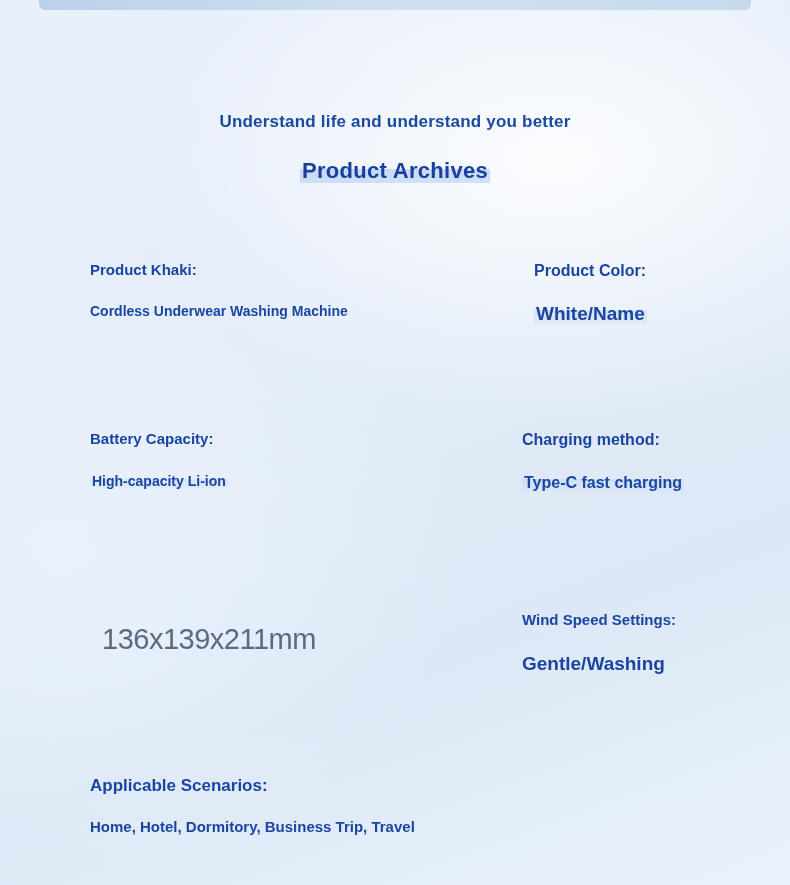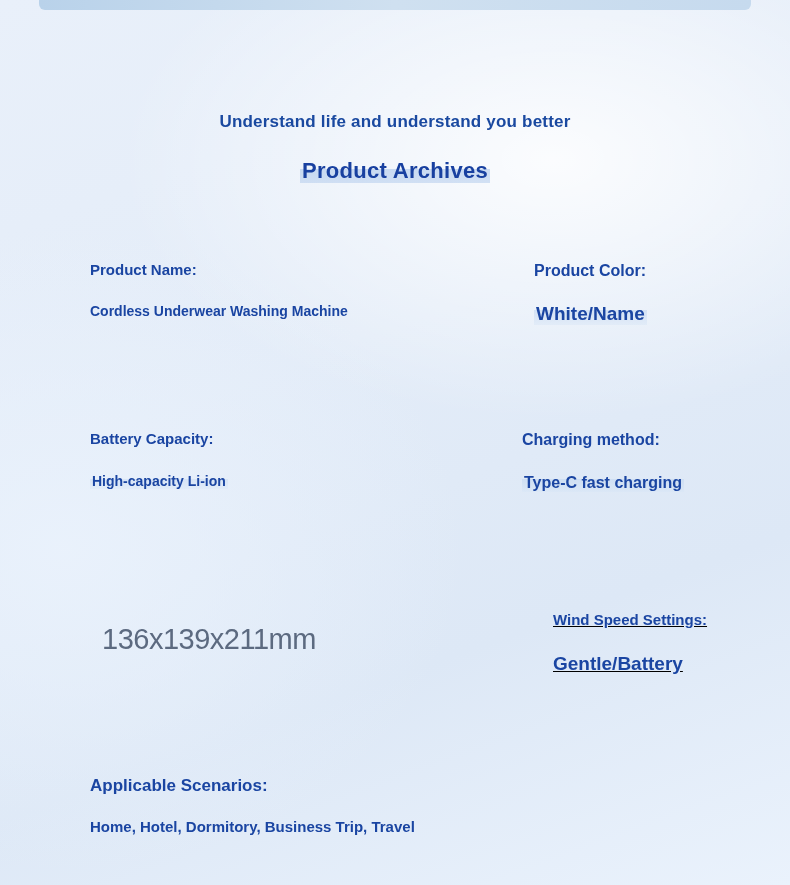--- a/index.html
+++ b/index.html
@@ -99,21 +99,21 @@
     display: inline-block; padding: 0 2px;
   }
 
   #f-dim       { left: 90px; top: 605px; }
   #f-dim .label { font-size: 20px; }
   #f-dim .value {
     font-size: 29px; font-weight: normal; margin-top: 18px;
     color: #5c6a80; letter-spacing: -0.5px; margin-left: 12px;
   }
 
-  #f-wind      { left: 553px; top: 611px; text-decoration: underline; }
+  #f-wind      { left: 522px; top: 611px; }
   #f-wind .label { font-size: 15px; }
   #f-wind .value { font-size: 19px; font-weight: bold; margin-top: 25px; }
 
   #f-scen      { left: 90px; top: 776px; }
   #f-scen .label { font-size: 17px; }
   #f-scen .value { font-size: 15px; font-weight: bold; margin-top: 22px; }
 </style>
 </head>
 <body>
 
@@ -121,21 +121,21 @@
 
   <div class="top-bar"></div>
 
   <div class="headline">Understand life and understand you better</div>
 
   <div class="subtitle">
     <span class="hl">Product Archives</span>
   </div>
 
   <div class="field" id="f-name">
-    <div class="label">Product Name:</div>
+    <div class="label">Product Khaki:</div>
     <div class="value">Cordless Underwear Washing Machine</div>
   </div>
 
   <div class="field" id="f-color">
     <div class="label">Product Color:</div>
     <div class="value">White/Name</div>
   </div>
 
   <div class="field" id="f-battery">
     <div class="label">Battery Capacity:</div>
@@ -146,21 +146,21 @@
     <div class="label">Charging method:</div>
     <div class="value">Type-C fast charging</div>
   </div>
 
   <div class="field" id="f-dim">
     <div class="value">136x139x211mm</div>
   </div>
 
   <div class="field" id="f-wind">
     <div class="label">Wind Speed Settings:</div>
-    <div class="value">Gentle/Battery</div>
+    <div class="value">Gentle/Washing</div>
   </div>
 
   <div class="field" id="f-scen">
     <div class="label">Applicable Scenarios:</div>
     <div class="value">Home, Hotel, Dormitory, Business Trip, Travel</div>
   </div>
 
 </div>
 
 </body></html>

